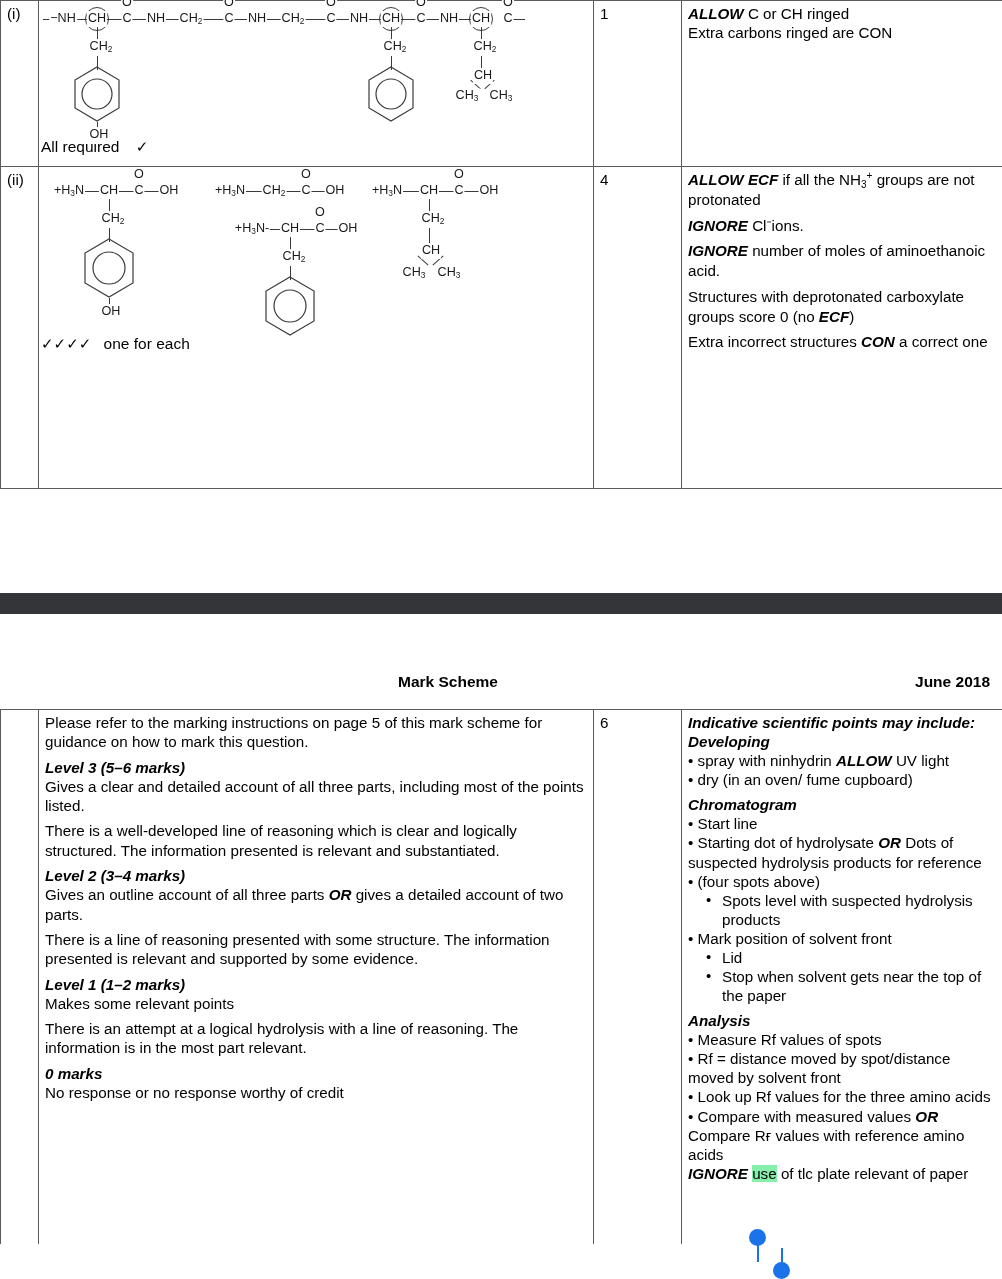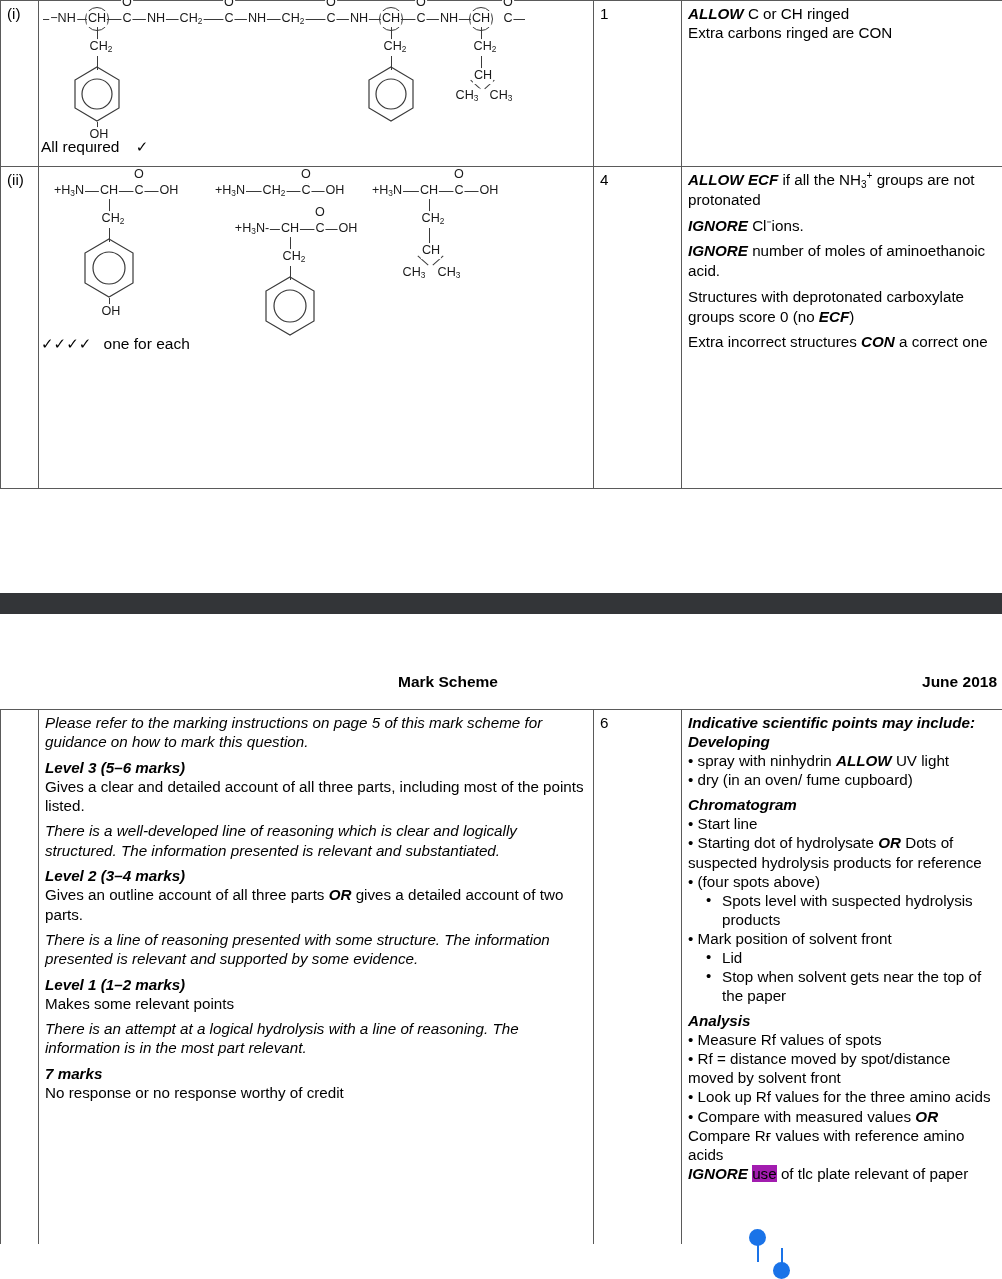--- a/index.html
+++ b/index.html
@@ -36,21 +36,21 @@
   .col-ans { width: 555px; }
   .col-mk  { width: 88px;  text-align: center; font-weight: bold; }
   .col-gui { width: 321px; }
 
   .hdr td { text-align: center; font-weight: bold; padding: 4px 6px; }
 
   
   .clip-left { border-left: none; }
 
   b, .b { font-weight: bold; font-style: italic; }
-  i, .i { font-style: italic; }
+  i, .i { }
 
   .sup { font-size: 0.66em; vertical-align: super; line-height: 0; }
   .sub { font-size: 0.66em; vertical-align: -0.28em; line-height: 0; }
 
   .blank { height: 6px; }
 
   
   #page-break-band {
     position: absolute;
     left: 0; width: 1002px;
@@ -101,21 +101,21 @@
   .bul2 { padding-left: 34px; position: relative; }
   .bul2::before {
     content: "\2022";
     position: absolute;
     left: 18px;
     font-size: 15px;
   }
 
   
   .sel-hl {
-    background: #a21caf;
+    background: #86efac;
     position: relative;
   }
   .sel-handle {
     position: absolute;
     width: 17px; height: 17px;
     background: #1a73e8;
     border-radius: 50%;
     z-index: 20;
   }
   .sel-stem {
@@ -331,21 +331,21 @@
         </td>
       </tr>
     </tbody>
   </table>
 
 
   <div id="page-break-band" style="top:593px; height:21px;"></div>
 
   <div id="running-head" style="left:0; top:673px; width:1002px; height:20px;">
     <span class="rh-left" style="left:398px;">Mark Scheme</span>
-    <span class="rh-right" style="right:5px;">June 2018</span>
+    <span class="rh-right" style="right:12px;">June 2018</span>
   </div>
 
   <table class="ms-table" id="table-bottom" style="left:0px; top:709px; width:1002px;">
     <colgroup>
       <col class="col-q">
         <col class="col-ans">
         <col class="col-mk">
         <col class="col-gui">
     </colgroup>
     <tbody>
@@ -365,21 +365,21 @@
           <div><span>Gives an outline account of all three parts </span><b>OR</b><span> gives a detailed account of two parts.</span>
           </div>
           <div class="blank"></div>
           <div class="i">There is a line of reasoning presented with some structure. The information presented is relevant and supported by some evidence.</div>
           <div class="blank"></div>
           <div class="b">Level 1 (1–2 marks)</div>
           <div>Makes some relevant points</div>
           <div class="blank"></div>
           <div class="i">There is an attempt at a logical hydrolysis with a line of reasoning. The information is in the most part relevant.</div>
           <div class="blank"></div>
-          <div class="b">7 marks</div>
+          <div class="b">0 marks</div>
           <div>No response or no response worthy of credit</div>
         </td>
 
         <td class="col-mk" style="border-bottom:none;">6</td>
 
         <td class="col-gui clip-left" style="border-right:none; border-bottom:none; line-height:1.255;">
           <div class="b">Indicative scientific points may include:</div>
           <div class="b">Developing</div>
           <div><span>• spray with ninhydrin </span><b>ALLOW</b><span> UV light</span>
           </div>

